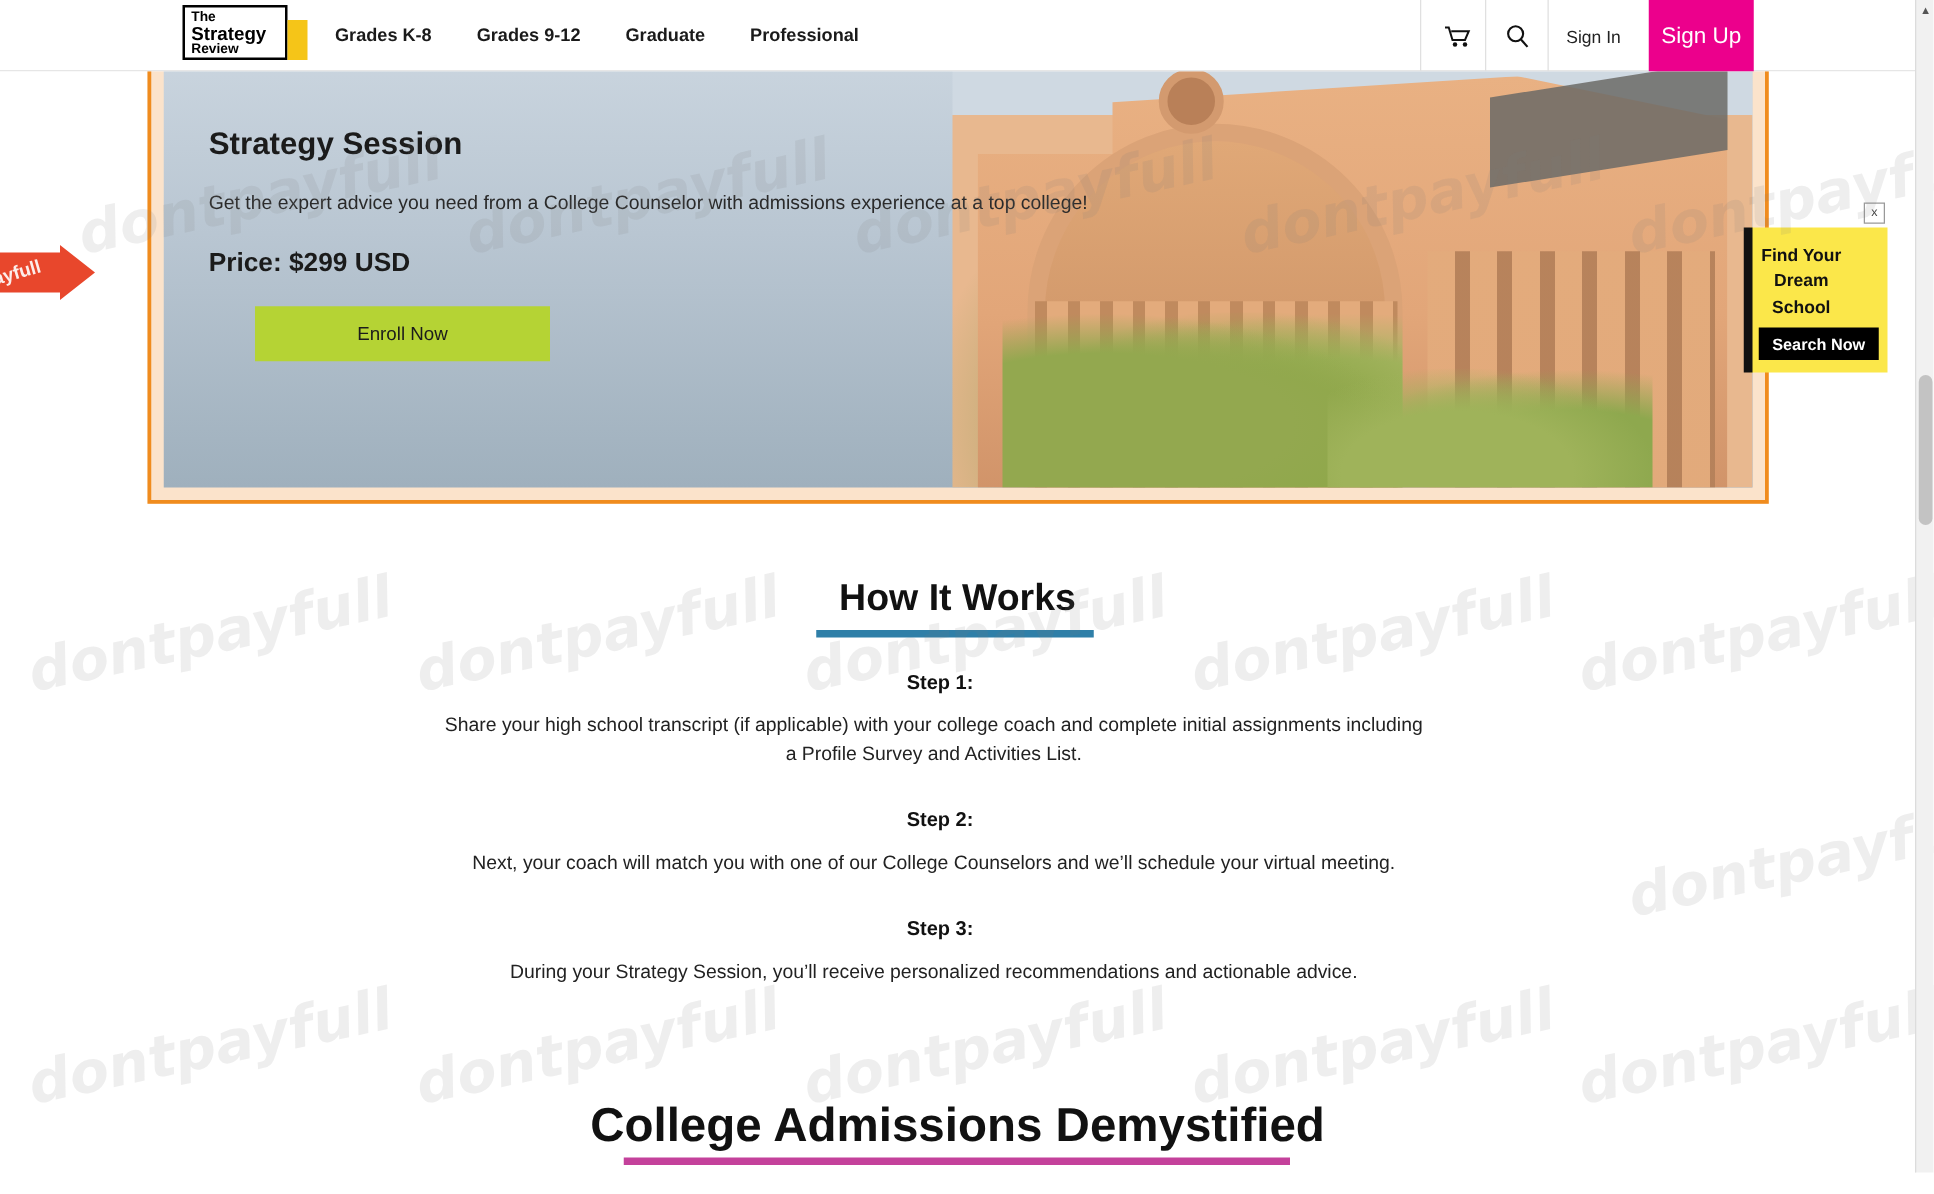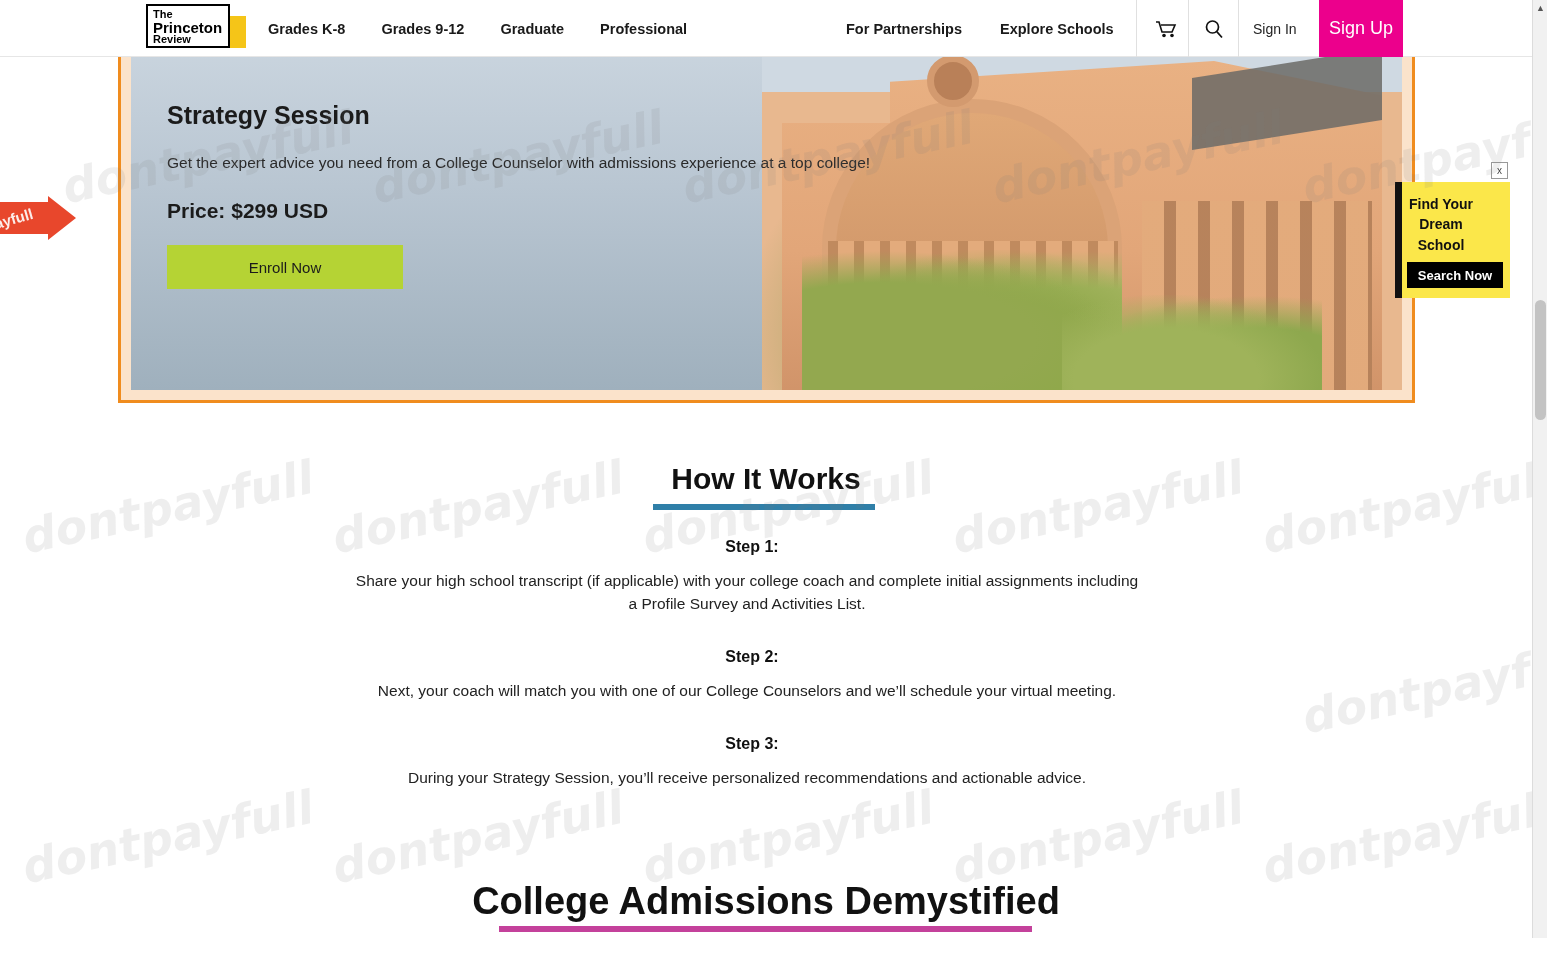--- a/index.html
+++ b/index.html
@@ -203,20 +203,21 @@
     margin: 0 0 22px 0;
   }
   .enroll-btn {
     width: 236px; height: 44px;
     background: #b5d334;
     border: none;
     display: flex; align-items: center; justify-content: center;
     font-size: 15px; color: #1b1b1b;
     cursor: pointer;
     font-family: "Liberation Sans", sans-serif;
+    margin-left: 37px;
   }
 
   
   .section-heading {
     position: absolute;
     left: 0; width: 1532px;
     text-align: center;
     font-size: 30px; font-weight: bold; color: #111;
   }
   .underline-blue {
@@ -341,36 +342,32 @@
   }
 </style>
 </head>
 <body>
 
 <div id="page">
 
   <div class="navbar">
     <div class="logo">
       <span class="l1">The</span>
-      <span class="l2">Princeton</span>
+      <span class="l2">Strategy</span>
       <span class="l3">Review</span>
     </div>
     <div class="logo-flag"></div>
 
     <div class="nav-left">
       <div class="nav-item">Grades K-8</div>
       <div class="nav-item">Grades 9-12</div>
       <div class="nav-item">Graduate</div>
       <div class="nav-item">Professional</div>
     </div>
 
-    <div class="nav-right">
-      <div class="nav-item">For Partnerships</div>
-      <div class="nav-item">Explore Schools</div>
-    </div>
 
     <div class="nav-divider" style="left:1136px;"></div>
     <div class="nav-divider" style="left:1188px;"></div>
     <div class="nav-divider" style="left:1238px;"></div>
 
     <div class="cart-icon">
       <svg width="22" height="18" viewBox="0 0 22 18">
         <path d="M1 2 h3 l3 10 h10 l3 -7 h-14" fill="none" stroke="#111" stroke-width="1.6"></path>
         <circle cx="9" cy="15.5" r="1.8" fill="#111"></circle>
         <circle cx="17" cy="15.5" r="1.8" fill="#111"></circle>

